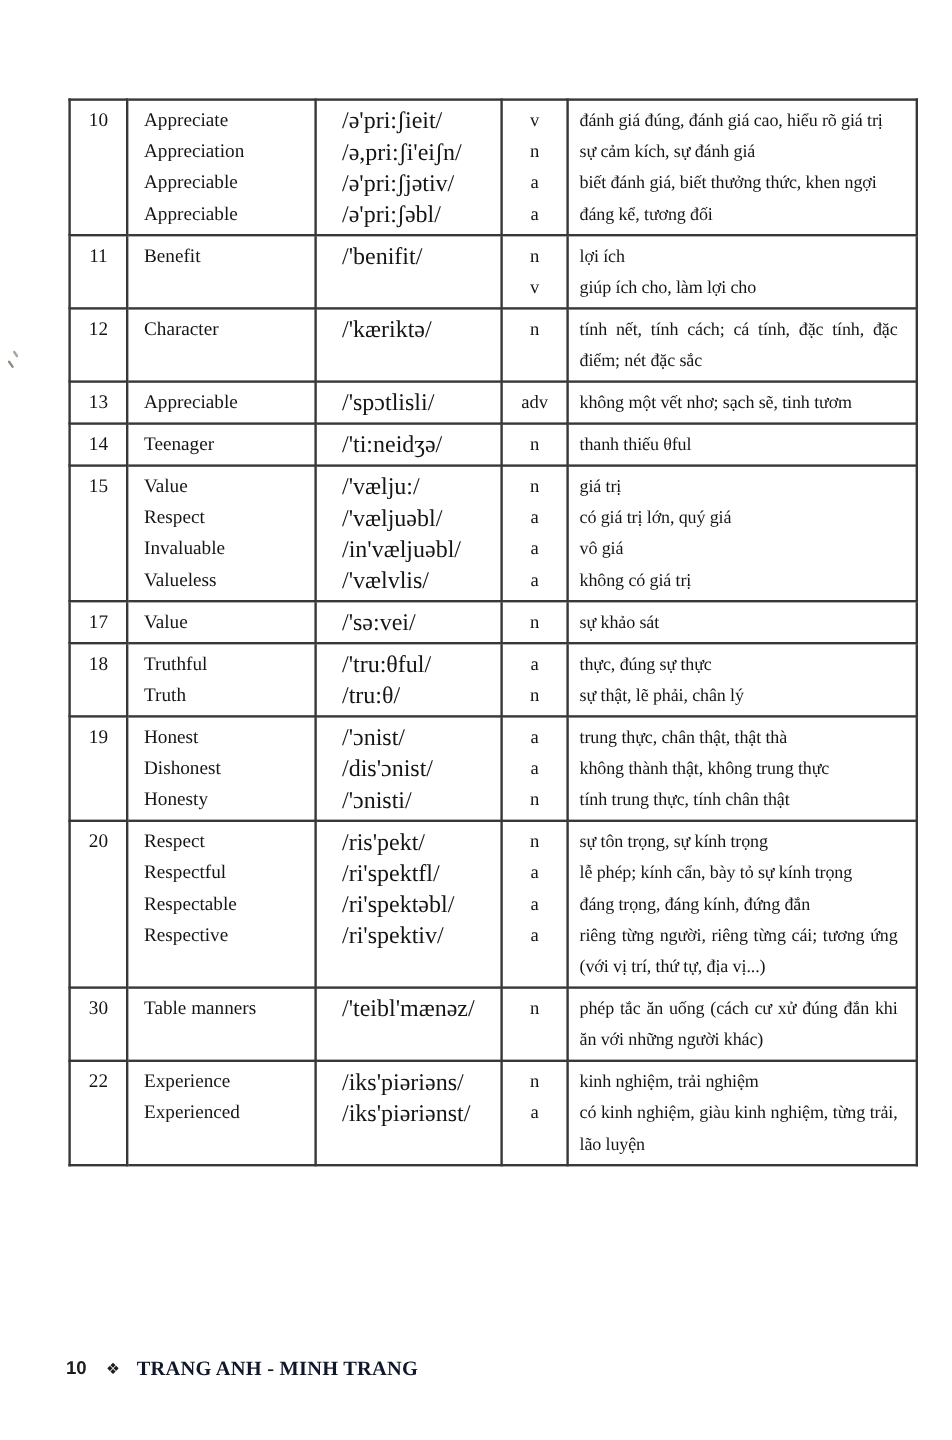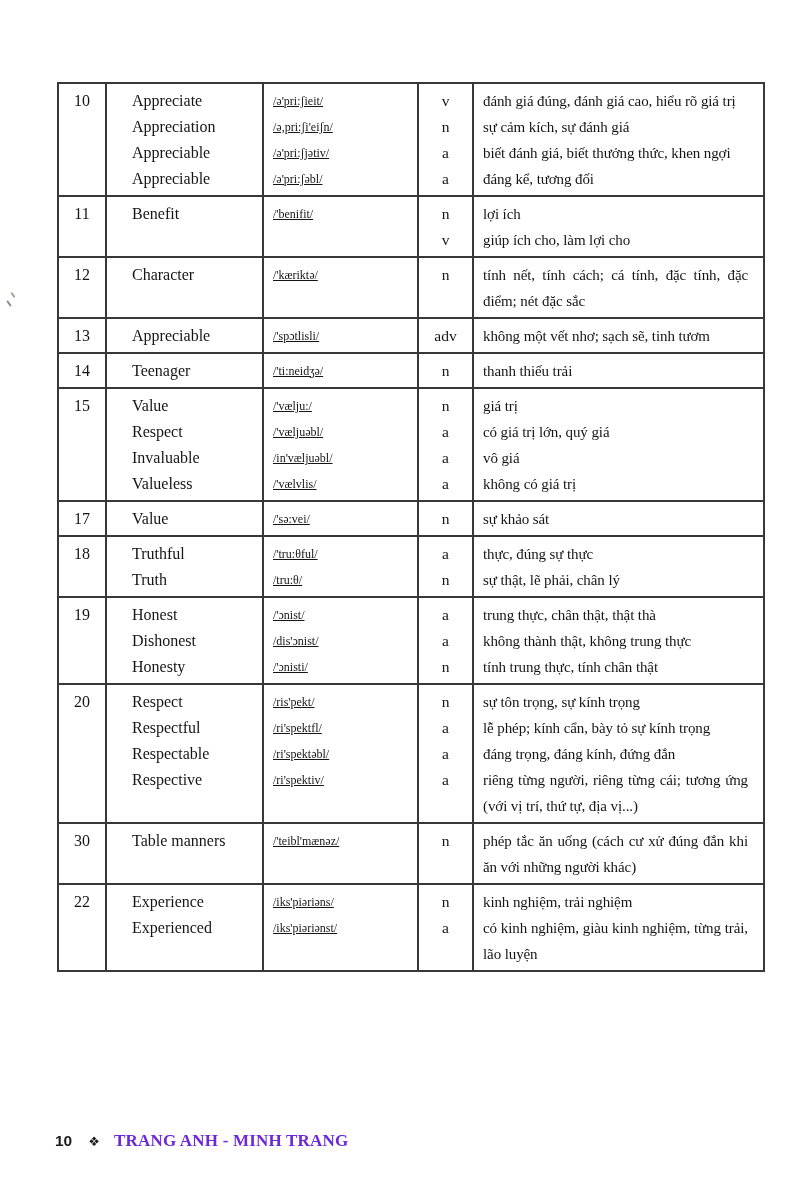--- a/index.html
+++ b/index.html
@@ -40,22 +40,22 @@
     font-size: 16px;
     line-height: 26px;
   }
   .line {
     display: block;
     line-height: 26px;
     height: 26px;
     white-space: nowrap;
     overflow: visible;
   }
-  td.cell-word .line { padding-left: 25px; font-size: 16px; }
-  td.cell-phon .line { padding-left: 9px;  font-size: 12px; text-decoration: underline; }
+  td.cell-word .line { padding-left: 13px; font-size: 16px; }
+  td.cell-phon .line { padding-left: 21px;  font-size: 20px; }
   td.cell-pos {
     text-align: center;
   }
   td.cell-pos .line { font-size: 15.5px; }
   td.cell-mean { padding: 4px 15px 3px 9px; margin-top: 16px; }
   .meaning {
     margin: 0;
     font-size: 15px;
     line-height: 26px;
     text-align: justify;
@@ -79,21 +79,21 @@
     font-family: "DejaVu Sans", sans-serif;
     font-size: 13px;
     margin: 0 14px 0 16px;
     color: #1c1c1c;
   }
   .page-footer .book-title {
     font-family: "Liberation Serif", "DejaVu Serif", serif;
     font-weight: bold;
     font-size: 17px;
     letter-spacing: 0.2px;
-    color: #6d28d9;
+    color: #0f172a;
   }
   
   .stray-mark {
     position: absolute;
     left: 7px;
     top: 292px;
     width: 10px;
     height: 16px;
     pointer-events: none;
   }
@@ -205,21 +205,21 @@
       <td class="cell-word">
             <span class="line">Teenager</span>
           </td>
       <td class="cell-phon">
             <span class="line">/'ti:neidʒə/</span>
           </td>
       <td class="cell-pos">
             <span class="line">n</span>
           </td>
       <td class="cell-mean">
-            <p class="meaning">thanh thiếu trải</p>
+            <p class="meaning">thanh thiếu θful</p>
           </td>
     </tr>
         <tr>
       <td class="cell-no">15</td>
       <td class="cell-word">
             <span class="line">Value</span>
             <span class="line">Respect</span>
             <span class="line">Invaluable</span>
             <span class="line">Valueless</span>
           </td>

